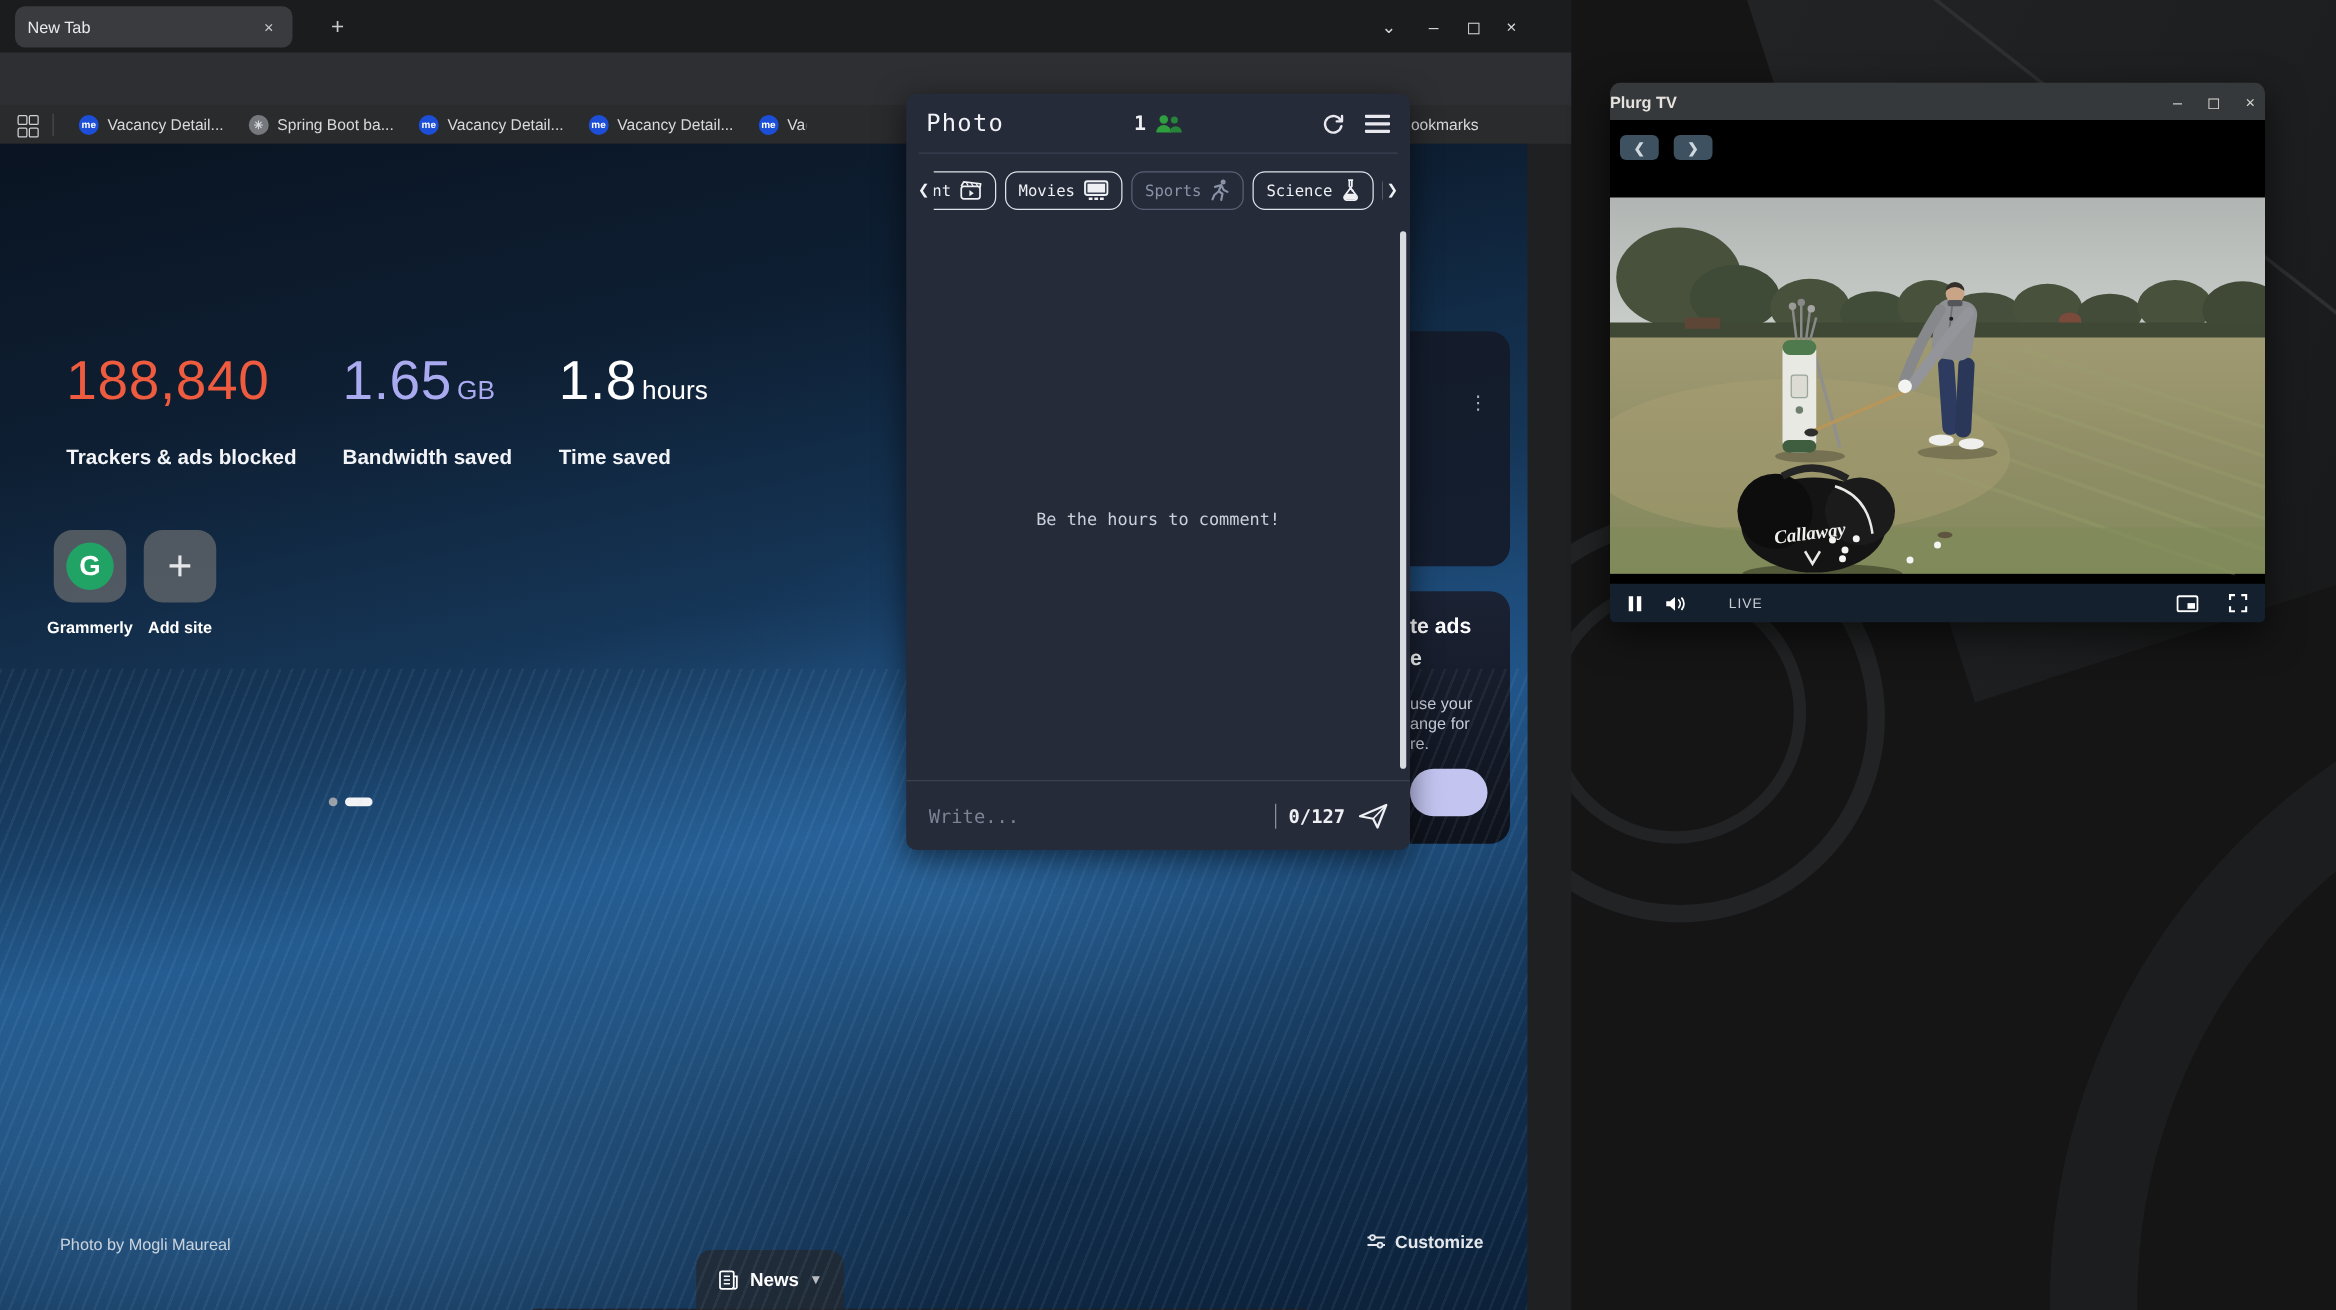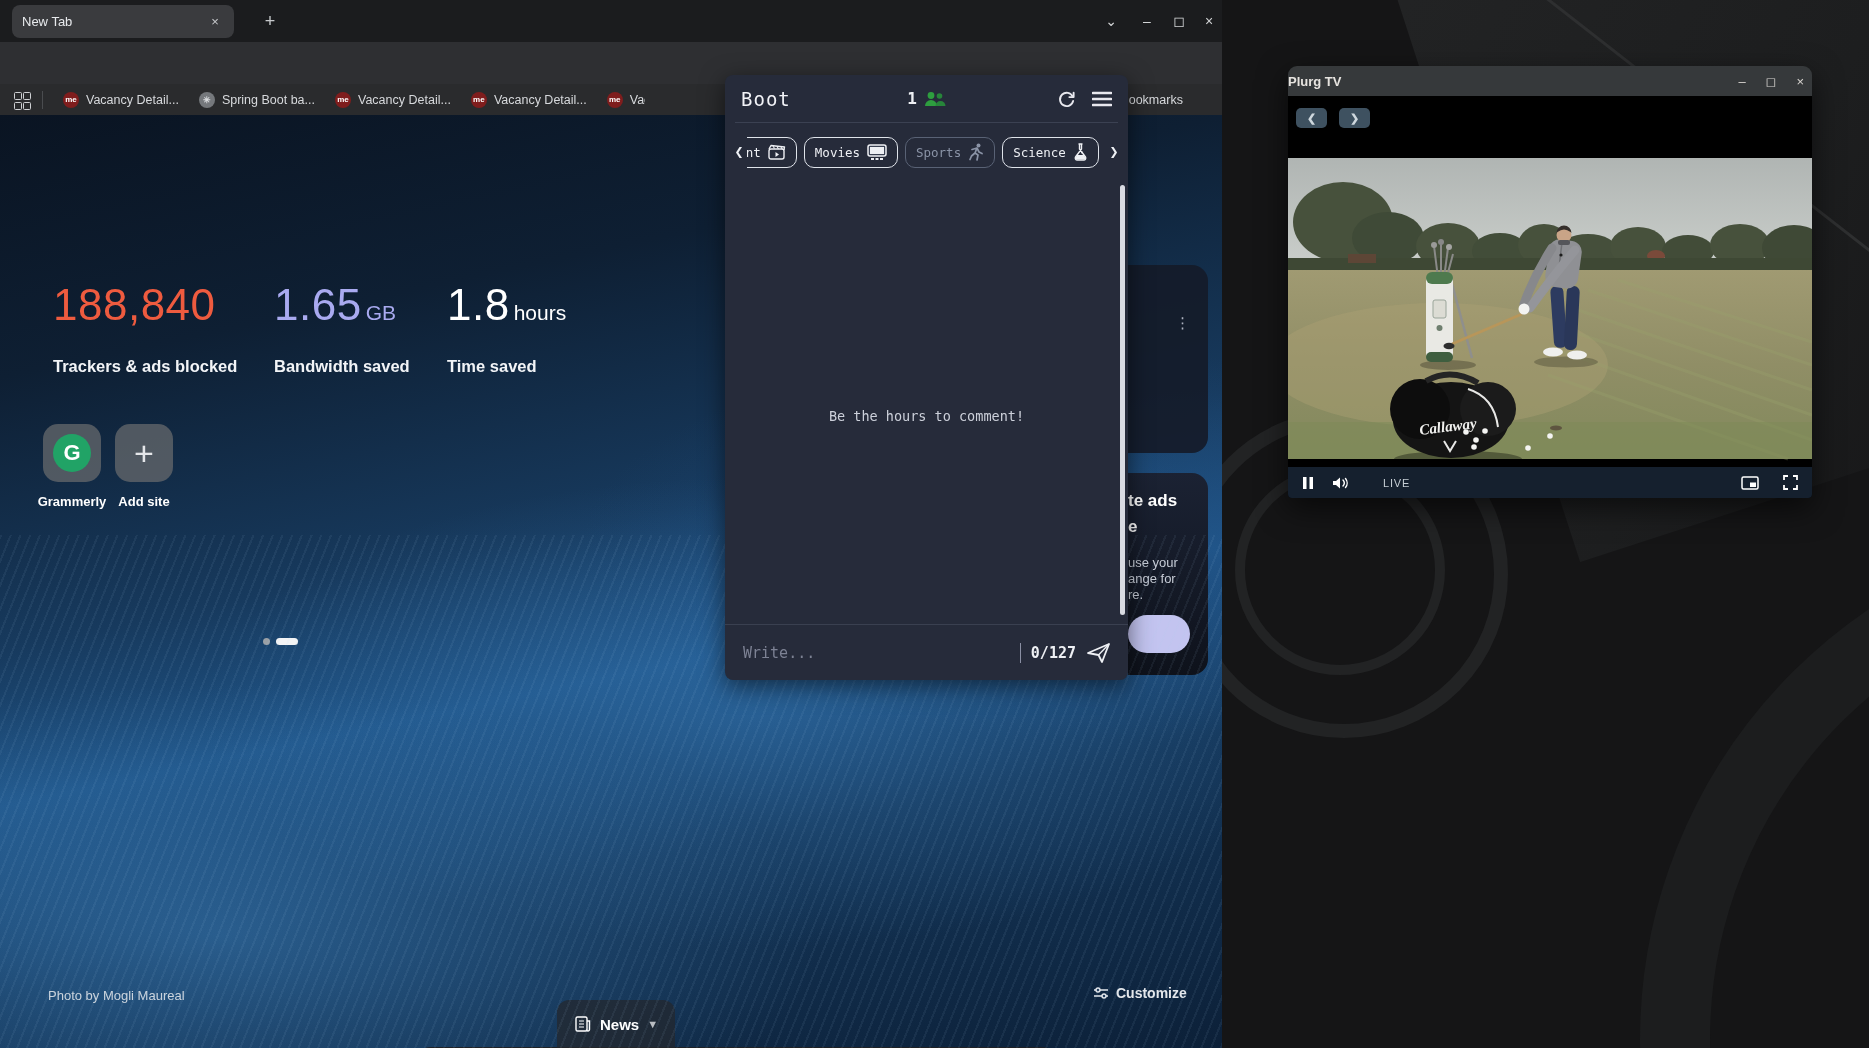--- a/index.html
+++ b/index.html
@@ -7,21 +7,21 @@
   
   #desktop{position:absolute;inset:0;background:#151516;overflow:hidden;}
   .desk-facet{position:absolute;left:1450px;top:-260px;width:900px;height:700px;
     background:linear-gradient(135deg,#232425 0%,#1d1e1f 45%,#161617 75%);transform:rotate(-18deg);}
   .desk-edge{position:absolute;left:1500px;top:-40px;width:640px;height:3px;background:#2e2f30;transform:rotate(38deg);transform-origin:left top;}
   .ring{position:absolute;border-radius:50%;border:14px solid #222324;}
   .ring.r1{left:1180px;top:410px;width:300px;height:300px;}
   .ring.r2{left:1235px;top:465px;width:190px;height:190px;border-width:10px;}
   .ring.r3{left:1640px;top:520px;width:900px;height:900px;border-width:70px;border-color:#1c1d1e;}
   
-  #browser{position:absolute;left:0;top:0;width:1222px;height:1048px;background:#1f2022;}
+  #browser{position:absolute;left:0;top:0;width:1222px;height:1048px;background:#1f2022;padding-left:35px;}
   #tabbar{position:absolute;left:0;top:0;width:100%;height:42px;background:#1b1c1e;}
   .tab{position:absolute;left:12px;top:5px;width:222px;height:33px;background:#3a3b3e;border-radius:8px;
     display:flex;align-items:center;padding:0 10px;box-sizing:border-box;color:#e8eaed;font-size:13px;}
   .tab .ttl{flex:1;white-space:nowrap;overflow:hidden;}
   .tab-close{width:18px;height:18px;border-radius:4px;color:#c8cacd;font-size:13px;line-height:18px;text-align:center;}
   .newtab-btn{position:absolute;left:258px;top:10px;width:24px;height:24px;color:#c8cacd;font-size:18px;line-height:23px;text-align:center;border-radius:50%;}
   .win-ctl{position:absolute;top:8px;width:26px;height:26px;color:#d2d4d6;font-size:14px;line-height:26px;text-align:center;}
   #toolbar{position:absolute;left:0;top:42px;width:100%;height:42px;background:#2e2f32;}
   .tb-ic{position:absolute;top:50px;width:26px;height:26px;display:flex;align-items:center;justify-content:center;color:#cfd1d4;}
   .tb-ic svg{display:block;}
@@ -31,21 +31,21 @@
   .tb-divider{position:absolute;left:843px;top:52px;width:1px;height:22px;background:#55575a;}
   .badge{position:absolute;right:-6px;top:-6px;min-width:14px;height:14px;border-radius:7px;background:#ea4829;color:#fff;font-size:9px;line-height:14px;text-align:center;font-weight:bold;padding:0 2px;}
   .ext-pill{position:absolute;left:986px;top:47px;width:118px;height:32px;border-radius:16px;background:#3e3f42;}
   .tv-chip{position:absolute;left:1070px;top:50px;width:27px;height:26px;border-radius:8px;background:#242527;display:flex;align-items:center;justify-content:center;}
   #bookmarksbar{position:absolute;left:0;top:84px;width:100%;height:31px;background:#2a2b2d;display:flex;align-items:center;}
   .bm-grid{width:16px;height:16px;margin-left:14px;display:grid;grid-template-columns:7px 7px;grid-gap:2px;}
   .bm-grid span{width:6px;height:6px;border:1.5px solid #cfd1d4;border-radius:1.5px;}
   .bm-divider{width:1px;height:18px;background:#4a4c4f;margin:0 10px 0 12px;}
   .bm-item{display:flex;align-items:center;gap:7px;padding:0 10px;height:24px;border-radius:6px;color:#d7d9dc;font-size:12.5px;white-space:nowrap;}
   .bm-item.clip{width:38px;overflow:hidden;padding-right:0;flex:none;}
-  .favicon{width:16px;height:16px;border-radius:50%;background:#7f1d1d;color:#fff;font-size:8px;font-weight:bold;
+  .favicon{width:16px;height:16px;border-radius:50%;background:#1d4ed8;color:#fff;font-size:8px;font-weight:bold;
     display:flex;align-items:center;justify-content:center;flex:none;}
   .favicon.gray{background:#75787c;color:#d9dbde;font-size:9px;}
   .bm-all{position:absolute;left:1103px;top:0;height:31px;display:flex;align-items:center;color:#d7d9dc;font-size:12.5px;white-space:nowrap;}
   
   #ntp{position:absolute;left:0;top:115px;width:1222px;height:933px;overflow:hidden;
     background:
       radial-gradient(1000px 420px at 18% 88%, rgba(62,130,190,.50), rgba(0,0,0,0) 60%),
       radial-gradient(900px 380px at 62% 64%, rgba(58,126,188,.42), rgba(0,0,0,0) 62%),
       radial-gradient(760px 300px at 88% 46%, rgba(36,86,140,.45), rgba(0,0,0,0) 65%),
       linear-gradient(168deg,#0a1422 0%,#0e1f33 22%,#173a5e 45%,#1f5487 58%,#143659 74%,#0c2038 100%);}
@@ -348,21 +348,21 @@
           <circle cx="5" cy="4" r="2" fill="#1f3a5a" stroke="#e4e7eb" stroke-width="1.4"></circle>
           <circle cx="11" cy="10" r="2" fill="#1f3a5a" stroke="#e4e7eb" stroke-width="1.4"></circle>
         </svg>
       <span>Customize</span>
     </div>
   </div>
 </div>
 
 <div id="plurg">
   <div class="pl-header">
-    <span class="pl-title">Boot</span>
+    <span class="pl-title">Photo</span>
     <div class="pl-center">
       <span class="pl-count">1</span>
       <svg width="22" height="16" viewBox="0 0 22 16">
           <circle cx="7" cy="4.5" r="3.4" fill="#2e9e3f"></circle>
           <path d="M1 15 a6 6 0 0 1 12 0 z" fill="#2e9e3f"></path>
           <circle cx="15.5" cy="5" r="2.8" fill="#27853a"></circle>
           <path d="M11.5 15 a5 5 0 0 1 10 0 z" fill="#27853a"></path>
         </svg>
     </div>
     <div class="pl-hdr-icons">

